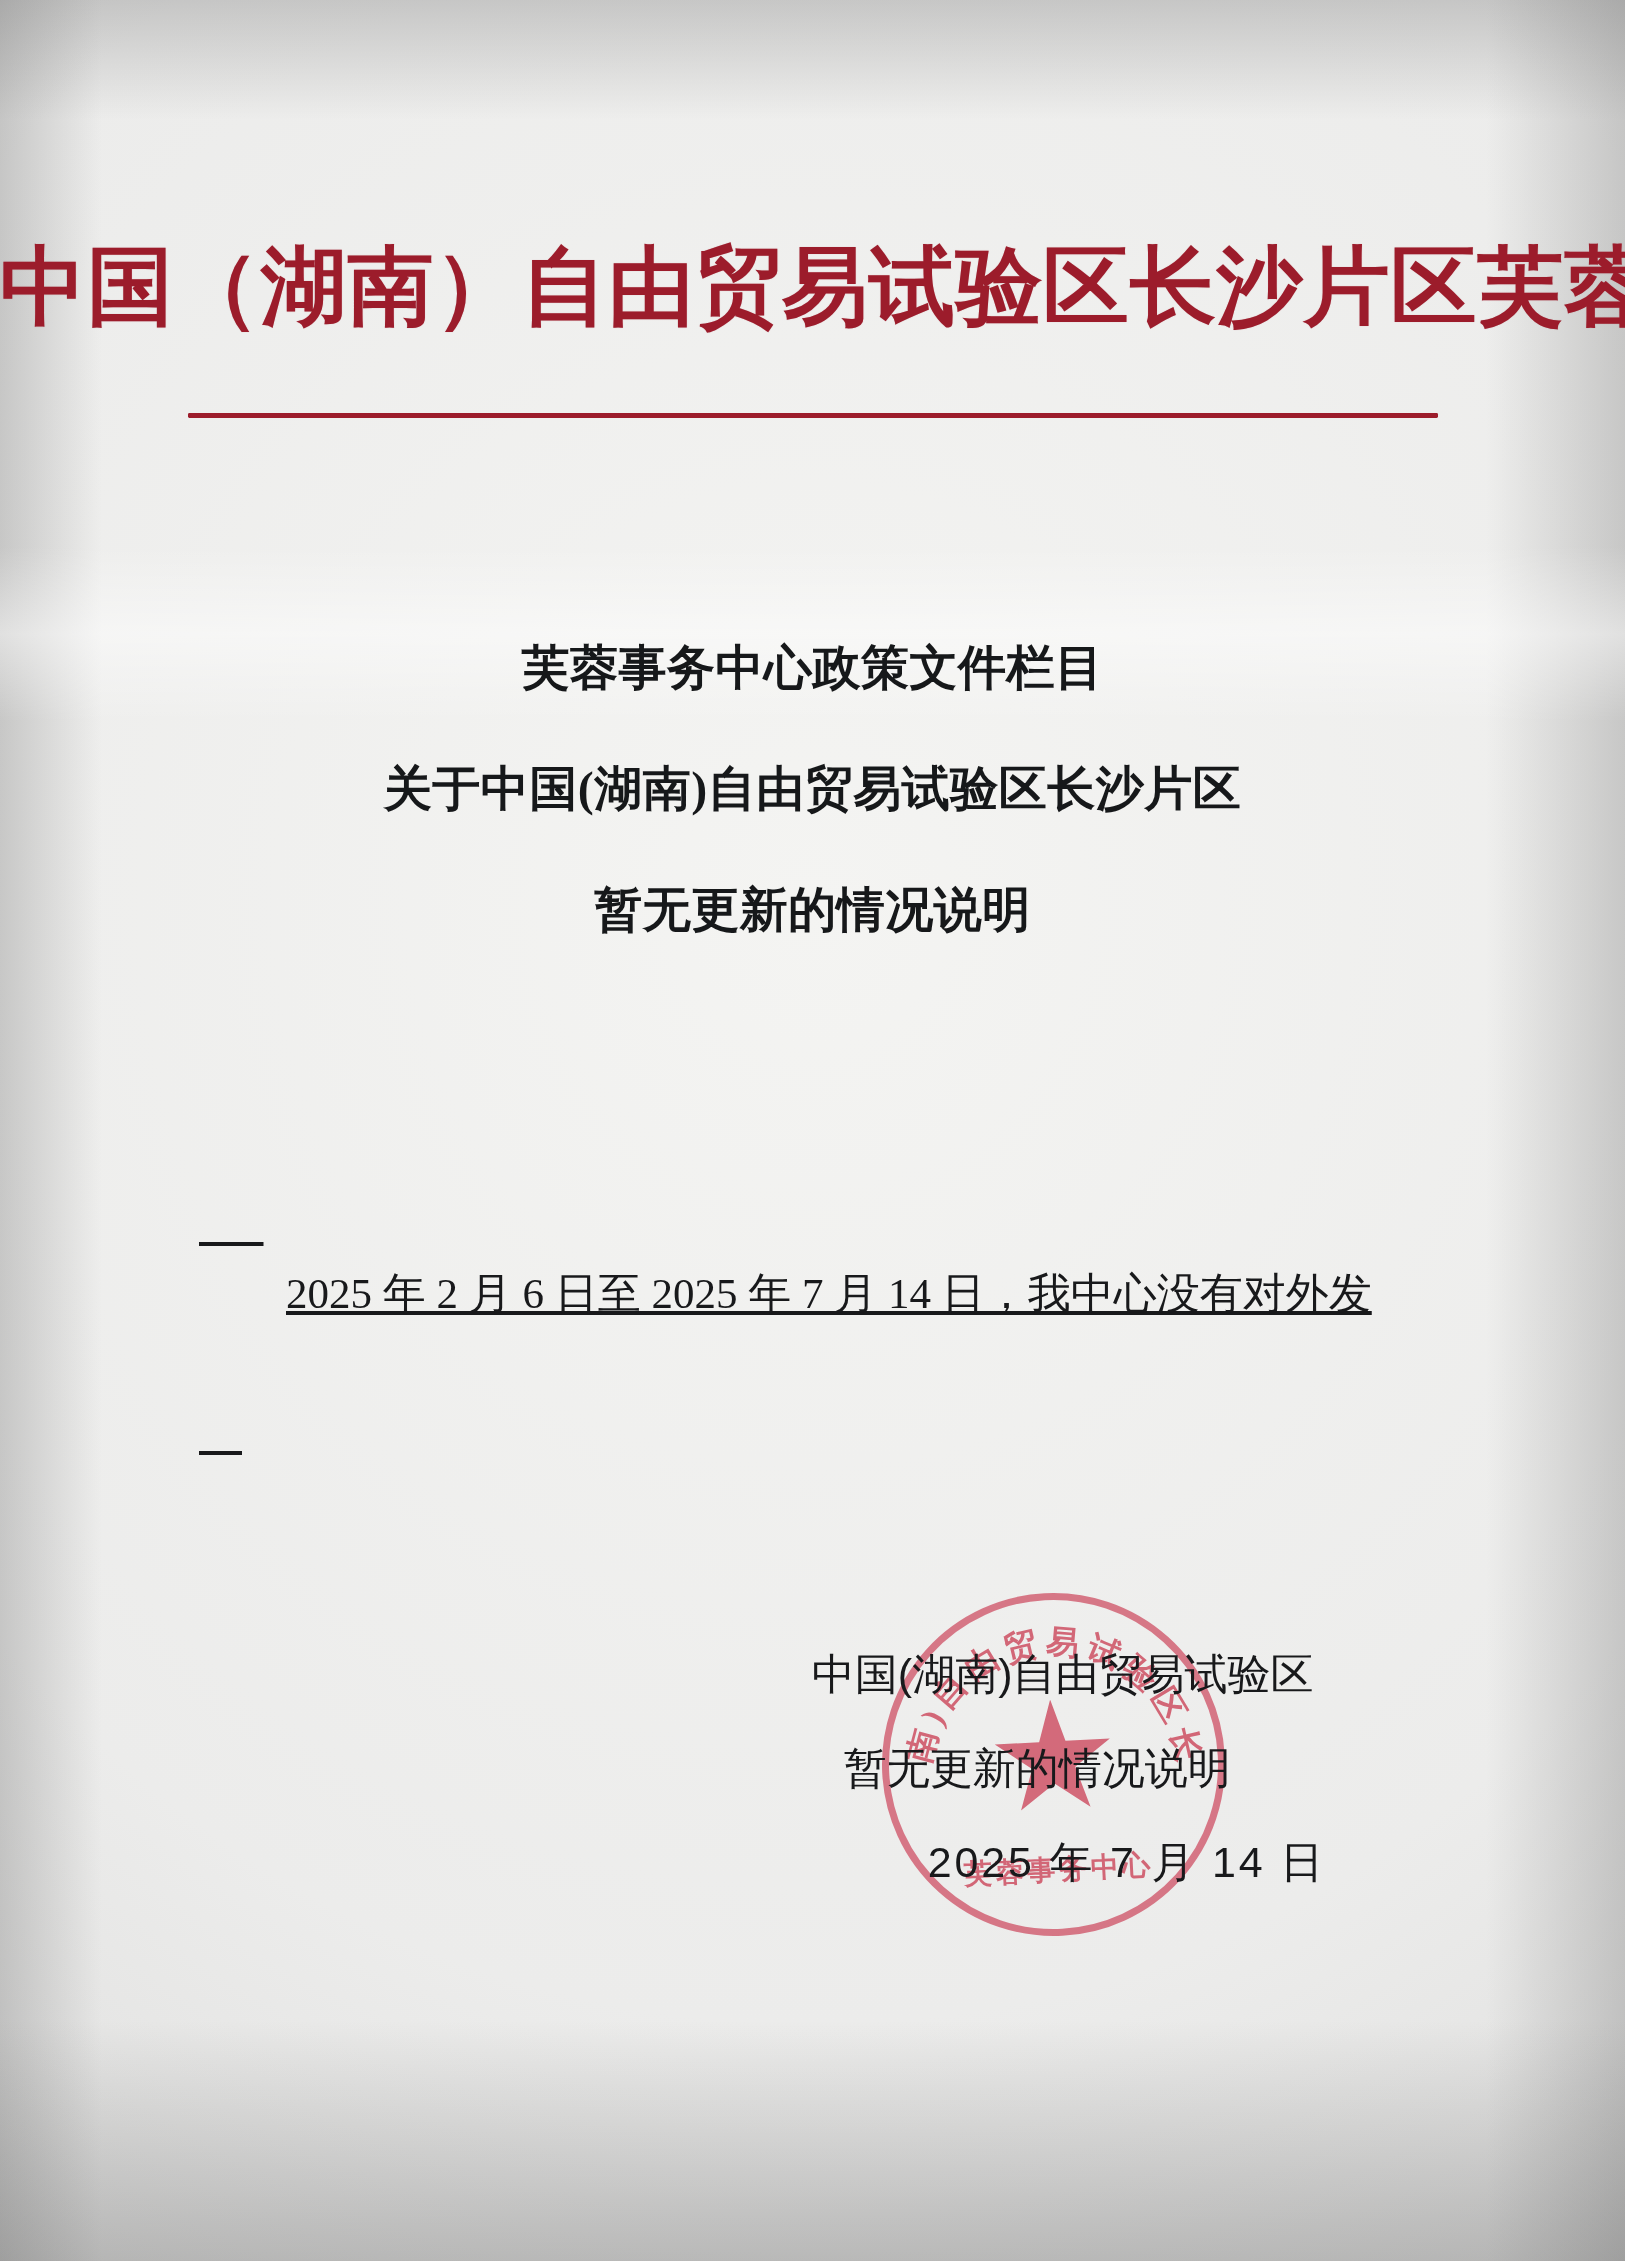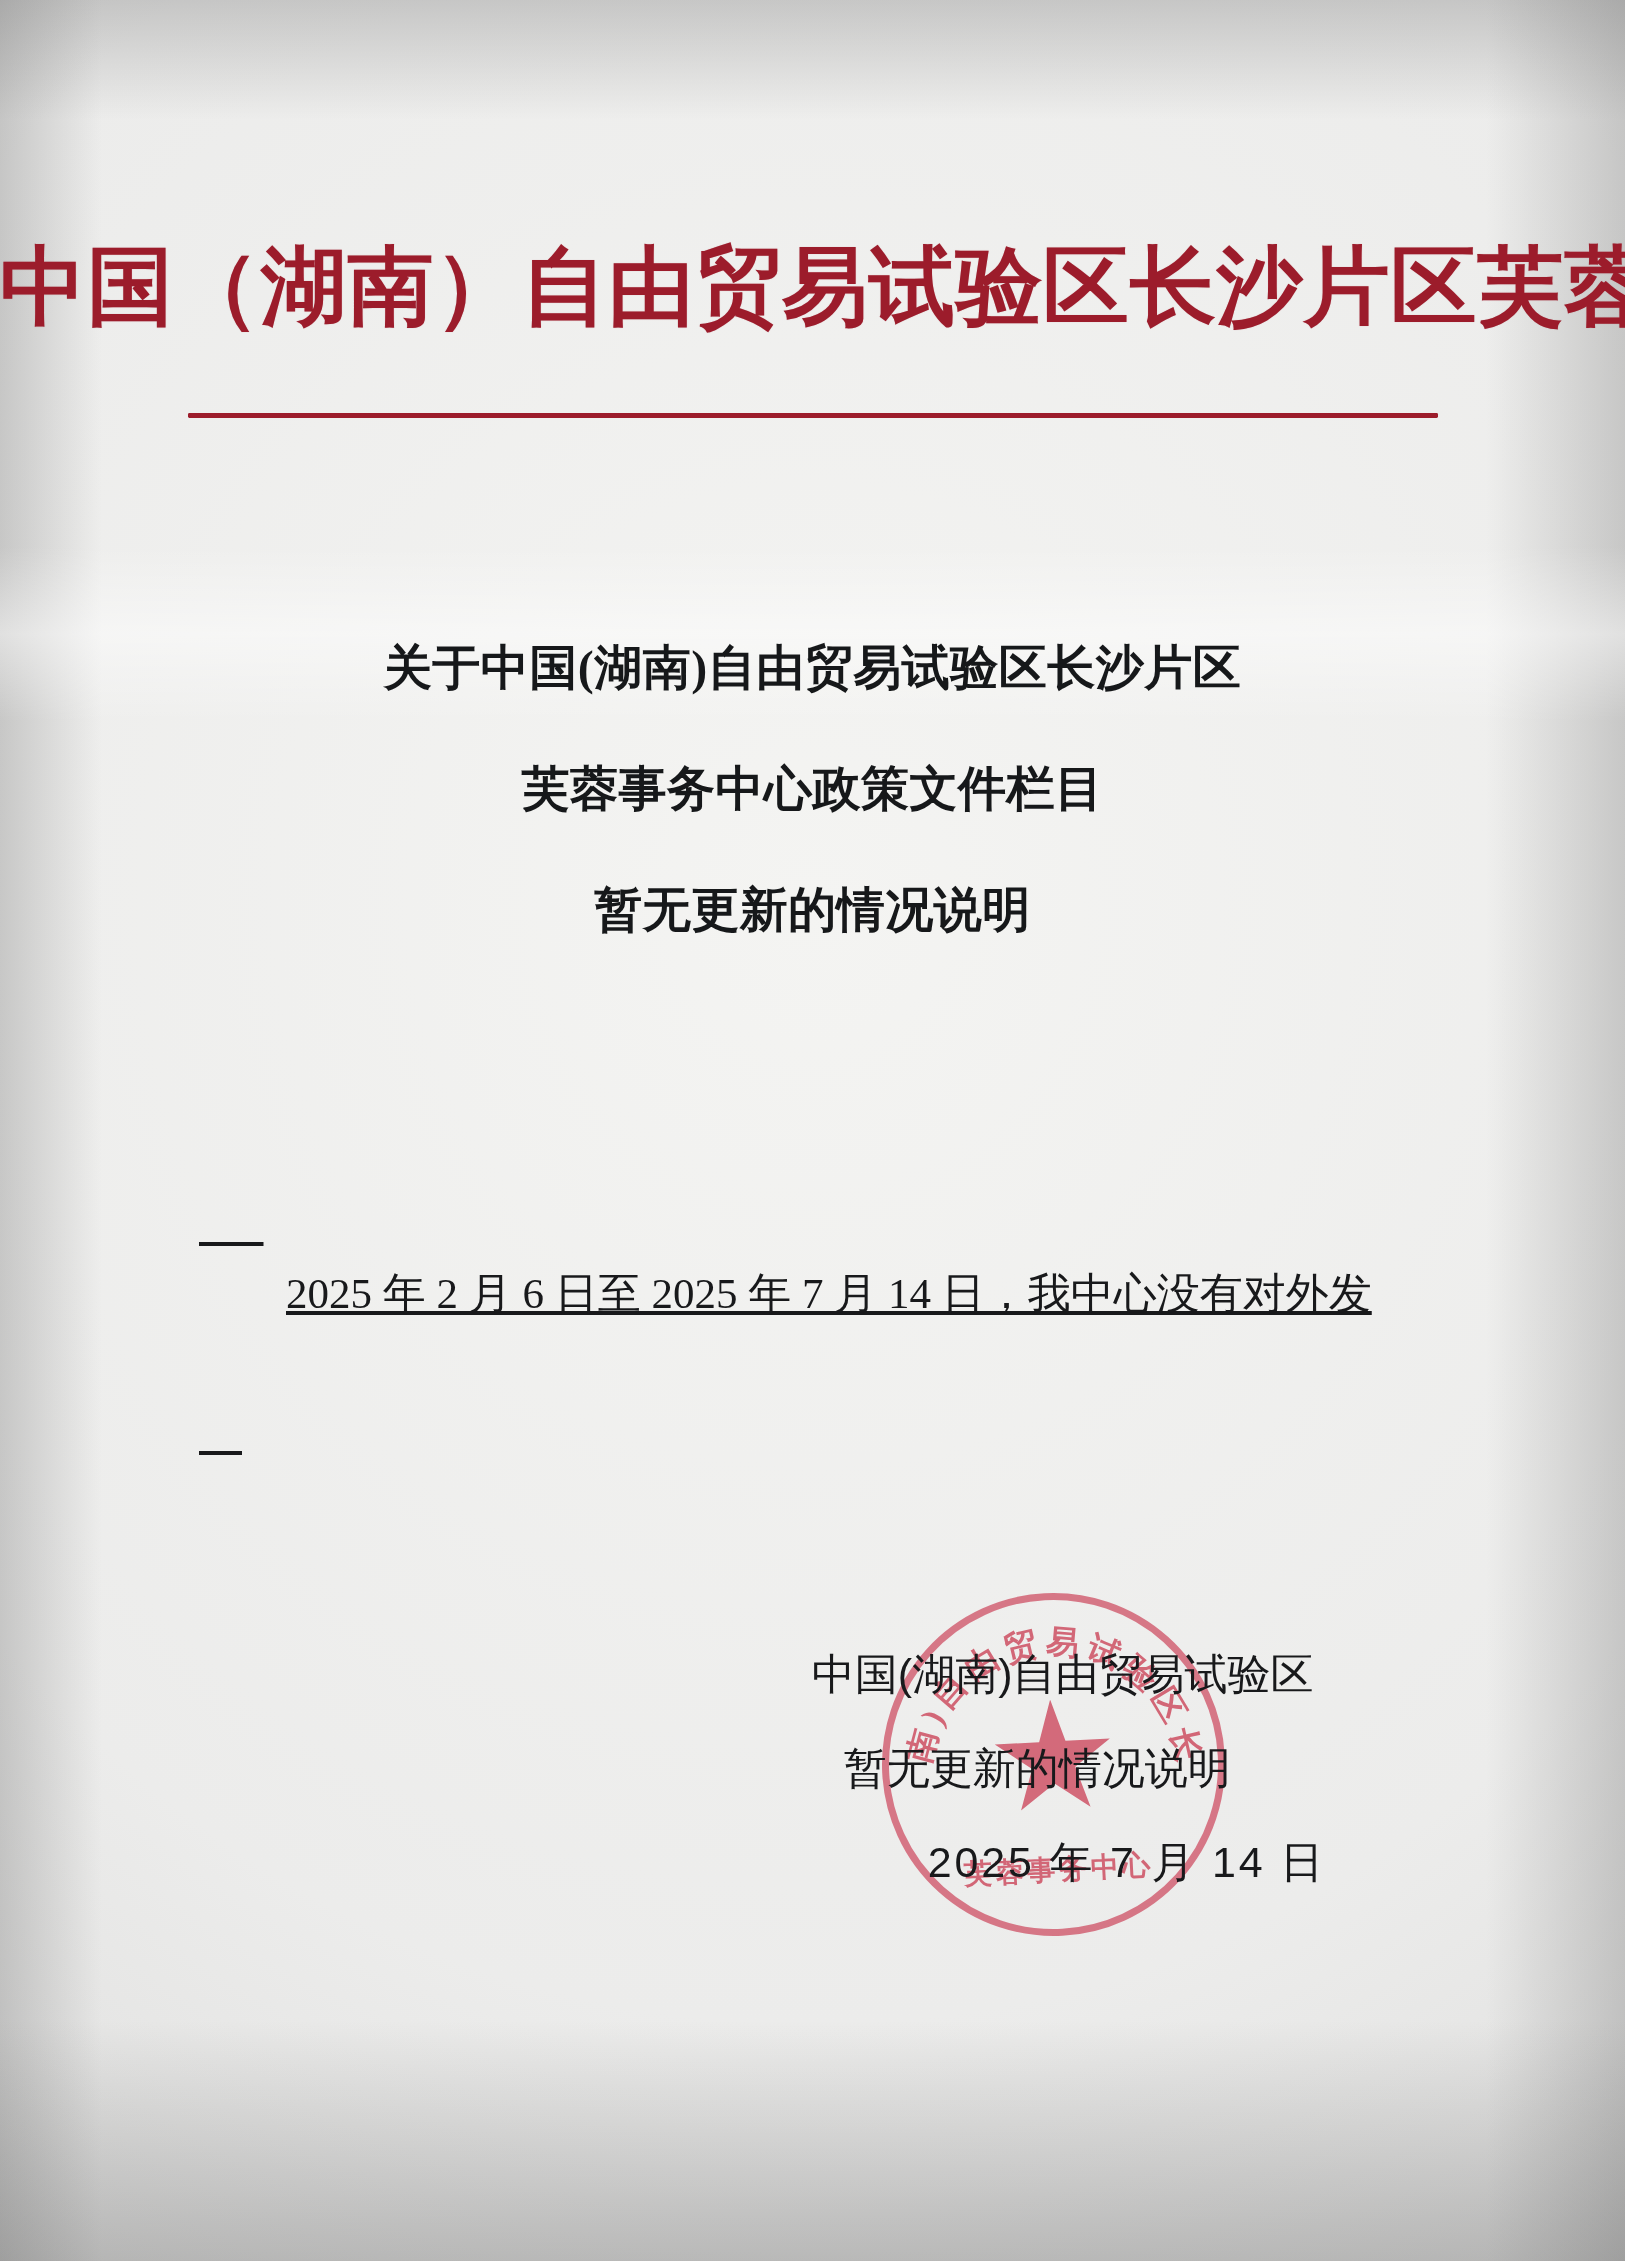--- a/index.html
+++ b/index.html
@@ -191,22 +191,22 @@
   <div class="paper-shadow-right"></div>
   <div class="paper-shadow-bottom"></div>
   <div class="paper-crease"></div>
 
   <div class="letterhead">
     <div class="letterhead-title">中国（湖南）自由贸易试验区长沙片区芙蓉事务中心</div>
     <div class="letterhead-rule"></div>
   </div>
 
   <div class="doc-title">
+    <div class="doc-title-line">芙蓉事务中心政策文件栏目</div>
     <div class="doc-title-line">关于中国(湖南)自由贸易试验区长沙片区</div>
-    <div class="doc-title-line">芙蓉事务中心政策文件栏目</div>
     <div class="doc-title-line">暂无更新的情况说明</div>
   </div>
 
   <div class="body-text">
     <div class="body-par">
       <span class="ln indent">2025 年 2 月 6 日至 2025 年 7 月 14 日，我中心没有对外发</span>
     </div>
   </div>
 
   <div class="seal">

